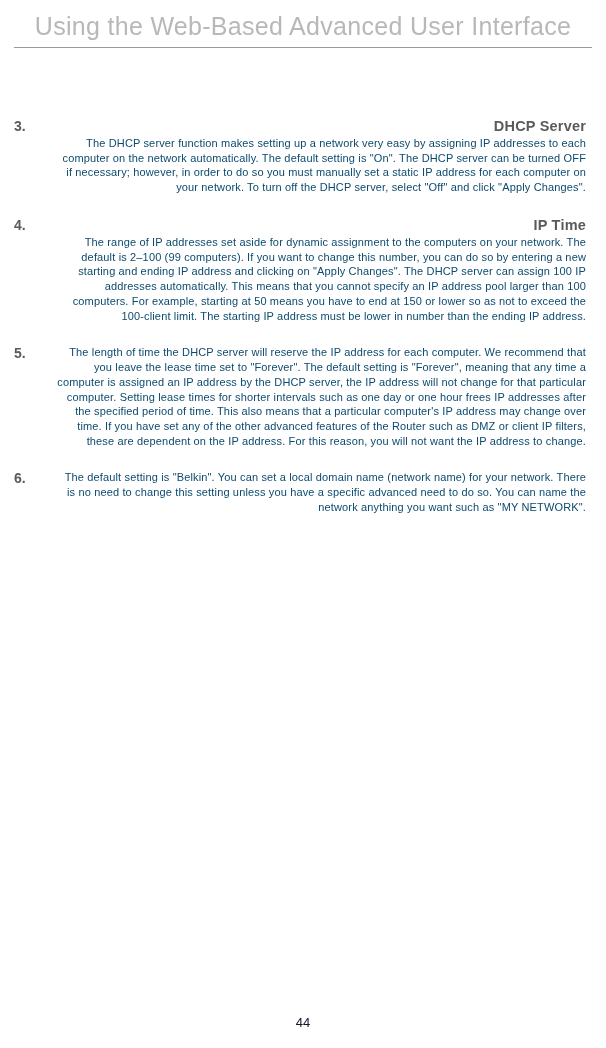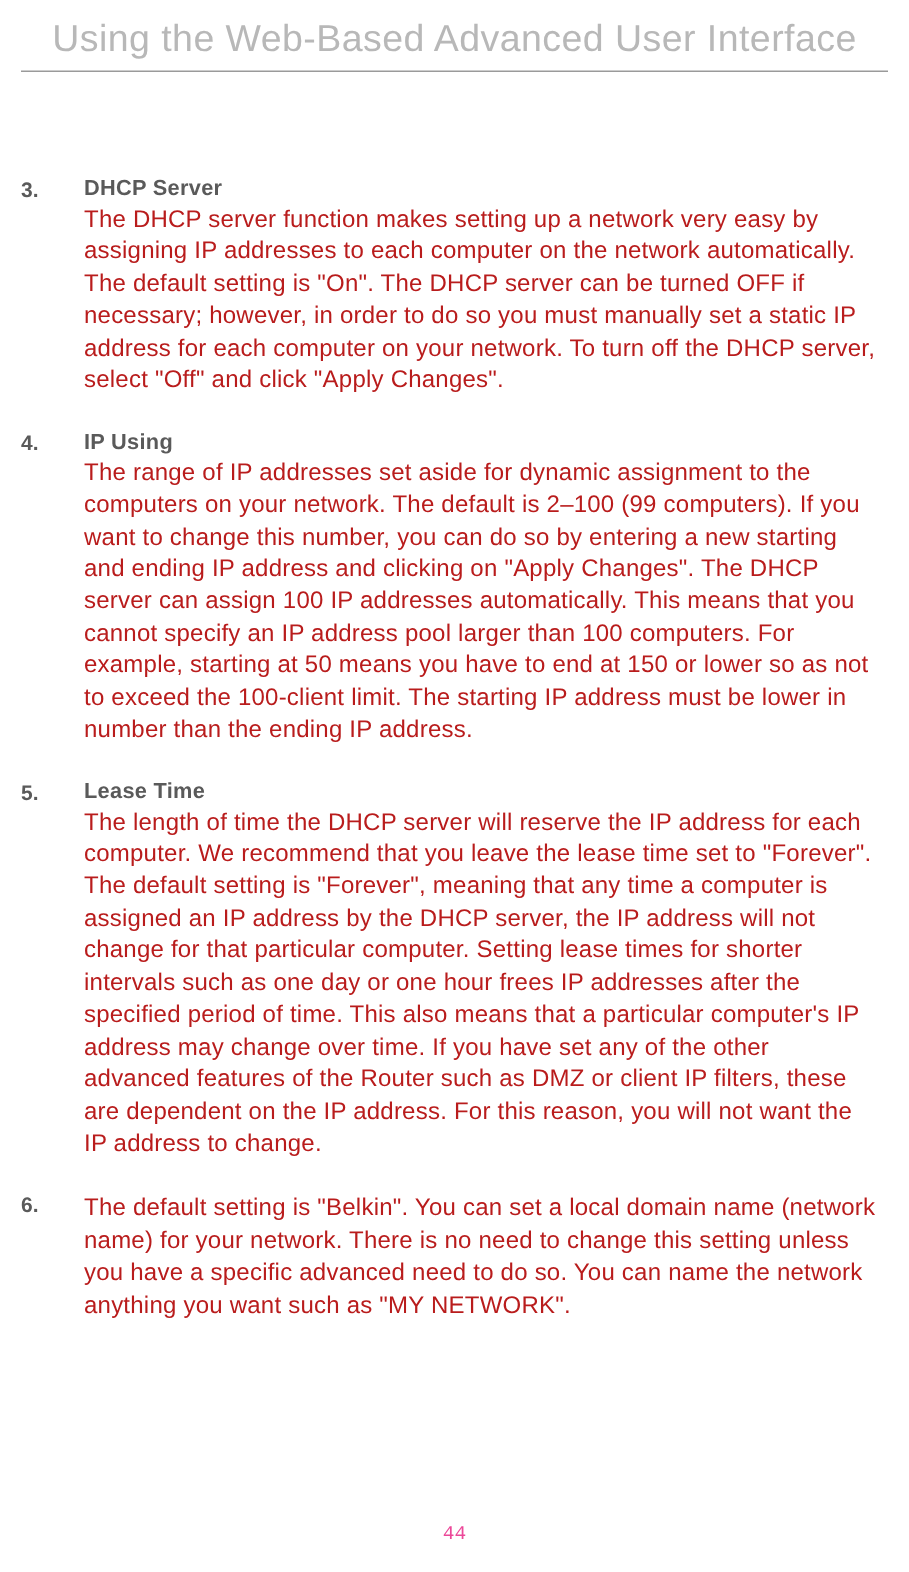--- a/index.html
+++ b/index.html
@@ -36,71 +36,70 @@
     .num-col {
       width: 42px;
       flex-shrink: 0;
       font-weight: bold;
       font-size: 14px;
       color: #5a5a5a;
     }
     .content-col {
       flex: 1;
       padding-right: 6px;
+      text-align: right;
     }
     .section-heading {
       font-weight: bold;
       font-size: 14.5px;
       color: #5a5a5a;
       margin-bottom: 2px;
       letter-spacing: 0.2px;
     }
     .section-body {
-      font-size: 16px;
+      font-size: 11px;
       line-height: 1.34;
-      color: #b91c1c;
+      color: #0c4a6e;
       letter-spacing: 0.15px;
     }
     .page-number {
       position: absolute;
       bottom: 18px;
       left: 0;
       width: 100%;
       text-align: center;
       font-size: 13px;
-      color: #ec4899;
-      font-family: Liberation Mono, monospace;
+      color: #0f172a;
     }
   </style>
 </head>
 <body>
 
 <h1 class="page-title">Using the Web-Based Advanced User Interface</h1>
 <hr class="title-rule">
 
 <div class="section">
   <div class="num-col">3.</div>
   <div class="content-col">
     <div class="section-heading">DHCP Server</div>
     <div class="section-body">The DHCP server function makes setting up a network very easy by assigning IP addresses to each computer on the network automatically. The default setting is "On". The DHCP server can be turned OFF if necessary; however, in order to do so you must manually set a static IP address for each computer on your network. To turn off the DHCP server, select "Off" and click "Apply Changes".</div>
   </div>
 </div>
 
 <div class="section">
   <div class="num-col">4.</div>
   <div class="content-col">
-    <div class="section-heading">IP Using</div>
+    <div class="section-heading">IP Time</div>
     <div class="section-body">The range of IP addresses set aside for dynamic assignment to the computers on your network. The default is 2–100 (99 computers). If you want to change this number, you can do so by entering a new starting and ending IP address and clicking on "Apply Changes". The DHCP server can assign 100 IP addresses automatically. This means that you cannot specify an IP address pool larger than 100 computers. For example, starting at 50 means you have to end at 150 or lower so as not to exceed the 100-client limit. The starting IP address must be lower in number than the ending IP address.</div>
   </div>
 </div>
 
 <div class="section">
   <div class="num-col">5.</div>
   <div class="content-col">
-    <div class="section-heading">Lease Time</div>
     <div class="section-body">The length of time the DHCP server will reserve the IP address for each computer. We recommend that you leave the lease time set to "Forever". The default setting is "Forever", meaning that any time a computer is assigned an IP address by the DHCP server, the IP address will not change for that particular computer. Setting lease times for shorter intervals such as one day or one hour frees IP addresses after the specified period of time. This also means that a particular computer's IP address may change over time. If you have set any of the other advanced features of the Router such as DMZ or client IP filters, these are dependent on the IP address. For this reason, you will not want the IP address to change.</div>
   </div>
 </div>
 
 <div class="section">
   <div class="num-col">6.</div>
   <div class="content-col">
     <div class="section-body">The default setting is "Belkin". You can set a local domain name (network name) for your network. There is no need to change this setting unless you have a specific advanced need to do so. You can name the network anything you want such as "MY NETWORK".</div>
   </div>
 </div>

